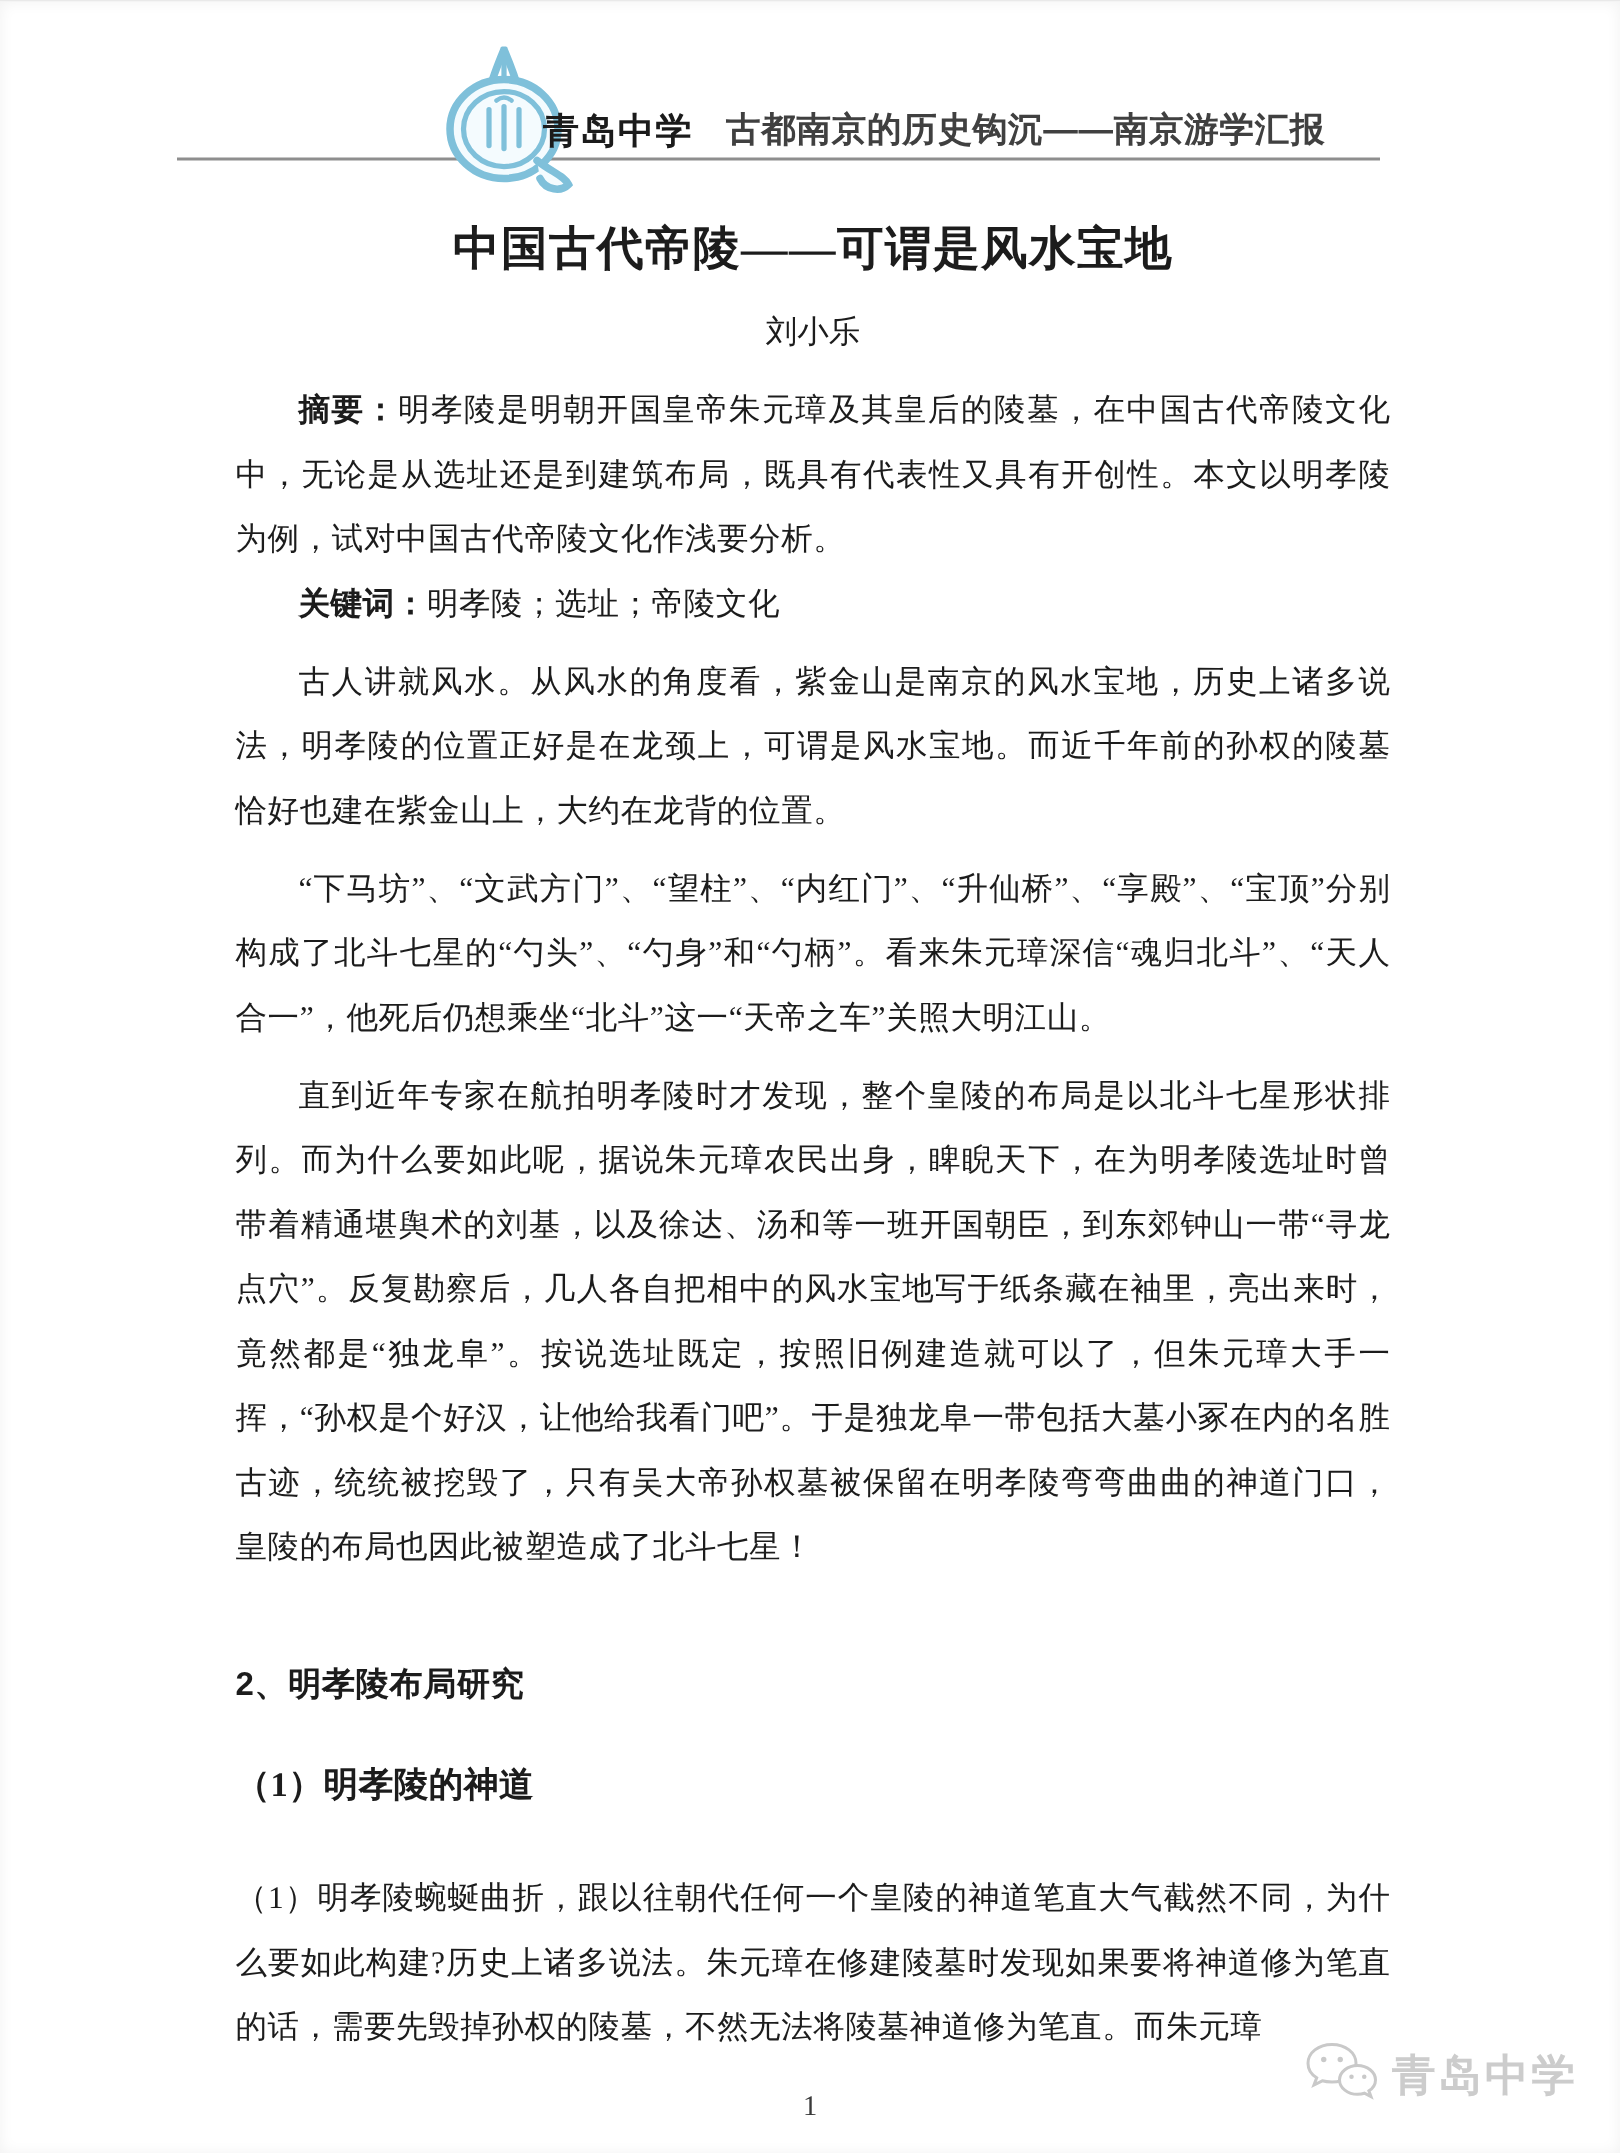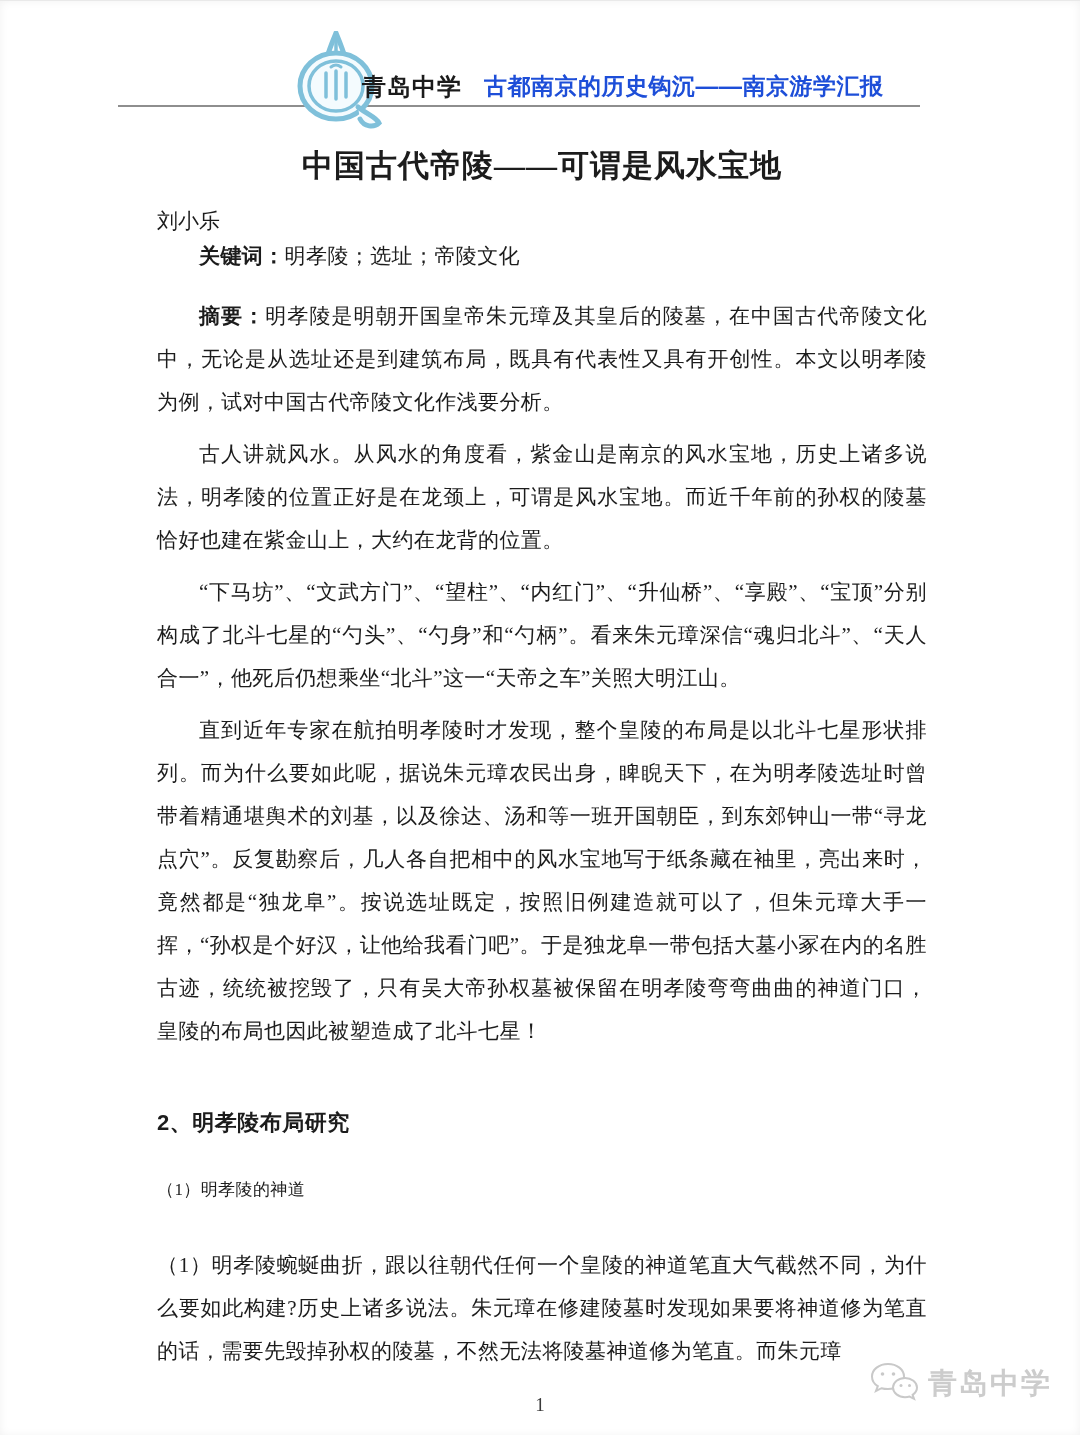--- a/index.html
+++ b/index.html
@@ -43,40 +43,41 @@
     white-space: nowrap;
   }
   .hdr-subtitle {
     position: absolute;
     left: 484px;
     top: 70px;
     font-family: "Liberation Sans", "DejaVu Sans", sans-serif;
     font-weight: bold;
     font-size: 23px;
     letter-spacing: 0.5px;
-    color: #1d4ed8;
+    color: #404040;
     white-space: nowrap;
   }
 
   
   .content {
     position: absolute;
     left: 157px;
     top: 104px;
     width: 770px;
   }
   .doc-title {
     margin: 40px 0 0 0;
     text-align: center;
     font-size: 31px;
     font-weight: 600;
     letter-spacing: 1px;
   }
   .doc-author {
     margin: 20px 0 0 0;
+    text-align: center;
     font-size: 21px;
     font-weight: 400;
   }
   .body-text {
     margin: 0;
     font-size: 21px;
     line-height: 43px;
     letter-spacing: 0.4px;
     text-align: justify;
     text-align-last: left;
@@ -89,22 +90,22 @@
     font-family: "Liberation Sans", "DejaVu Sans", sans-serif;
     font-size: 22px;
     font-weight: bold;
     line-height: 43px;
     letter-spacing: 0.5px;
   }
   .gap-para { margin-top: 9px; }
   .sec2-heading { margin-top: 48px; }
   .sub-heading {
     margin: 24px 0 0 0;
-    font-size: 17px;
-    font-weight: 400;
+    font-size: 23px;
+    font-weight: 700;
     line-height: 43px;
     letter-spacing: 0.4px;
   }
   .last-para { margin-top: 33px; }
 
   
   .page-number {
     position: absolute;
     left: 0;
     right: 0;
@@ -158,23 +159,23 @@
 
   <div class="school-name">青岛中学</div>
   <div class="hdr-subtitle">古都南京的历史钩沉——南京游学汇报</div>
 
   <div class="content">
 
     <h1 class="doc-title">中国古代帝陵——可谓是风水宝地</h1>
 
     <div class="doc-author">刘小乐</div>
 
+    <p class="body-text indent abstract-block"><span class="bold-label">摘要：</span><span>明孝陵是明朝开国皇帝朱元璋及其皇后的陵墓，在中国古代帝陵文化中，无论是从选址还是到建筑布局，既具有代表性又具有开创性。本文以明孝陵为例，试对中国古代帝陵文化作浅要分析。</span></p>
+
     <p class="body-text indent"><span class="bold-label">关键词：</span><span>明孝陵；选址；帝陵文化</span></p>
-
-    <p class="body-text indent abstract-block"><span class="bold-label">摘要：</span><span>明孝陵是明朝开国皇帝朱元璋及其皇后的陵墓，在中国古代帝陵文化中，无论是从选址还是到建筑布局，既具有代表性又具有开创性。本文以明孝陵为例，试对中国古代帝陵文化作浅要分析。</span></p>
 
 
     <p class="body-text indent gap-para">古人讲就风水。从风水的角度看，紫金山是南京的风水宝地，历史上诸多说法，明孝陵的位置正好是在龙颈上，可谓是风水宝地。而近千年前的孙权的陵墓恰好也建在紫金山上，大约在龙背的位置。</p>
 
     <p class="body-text indent gap-para">“下马坊”、“文武方门”、“望柱”、“内红门”、“升仙桥”、“享殿”、“宝顶”分别构成了北斗七星的“勺头”、“勺身”和“勺柄”。看来朱元璋深信“魂归北斗”、“天人合一”，他死后仍想乘坐“北斗”这一“天帝之车”关照大明江山。</p>
 
     <p class="body-text indent gap-para">直到近年专家在航拍明孝陵时才发现，整个皇陵的布局是以北斗七星形状排列。而为什么要如此呢，据说朱元璋农民出身，睥睨天下，在为明孝陵选址时曾带着精通堪舆术的刘基，以及徐达、汤和等一班开国朝臣，到东郊钟山一带“寻龙点穴”。反复勘察后，几人各自把相中的风水宝地写于纸条藏在袖里，亮出来时，竟然都是“独龙阜”。按说选址既定，按照旧例建造就可以了，但朱元璋大手一挥，“孙权是个好汉，让他给我看门吧”。于是独龙阜一带包括大墓小冢在内的名胜古迹，统统被挖毁了，只有吴大帝孙权墓被保留在明孝陵弯弯曲曲的神道门口，皇陵的布局也因此被塑造成了北斗七星！</p>
 
     <h2 class="sec-heading sec2-heading">2、明孝陵布局研究</h2>
 

